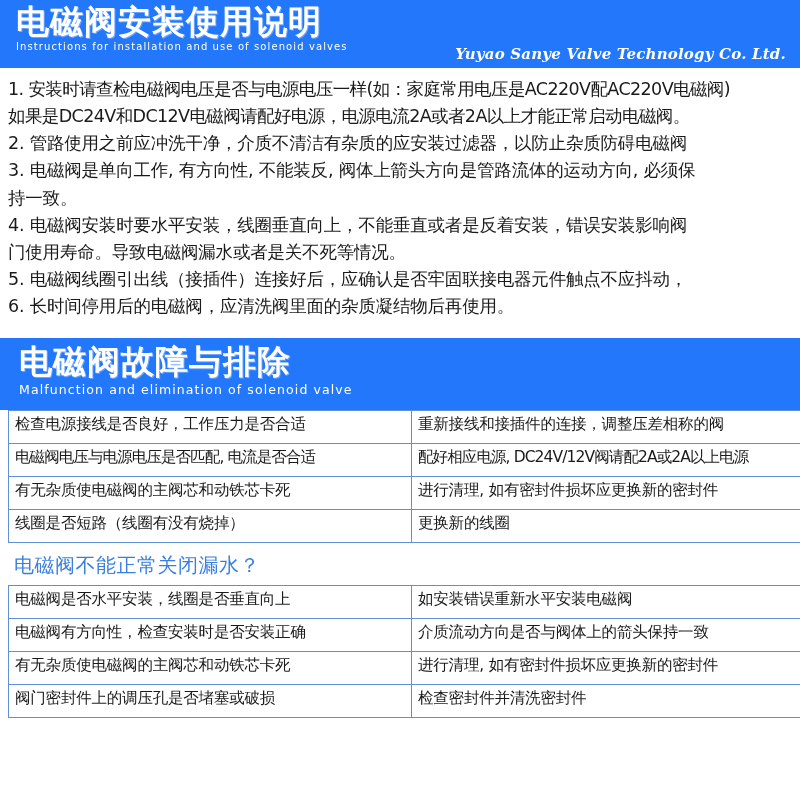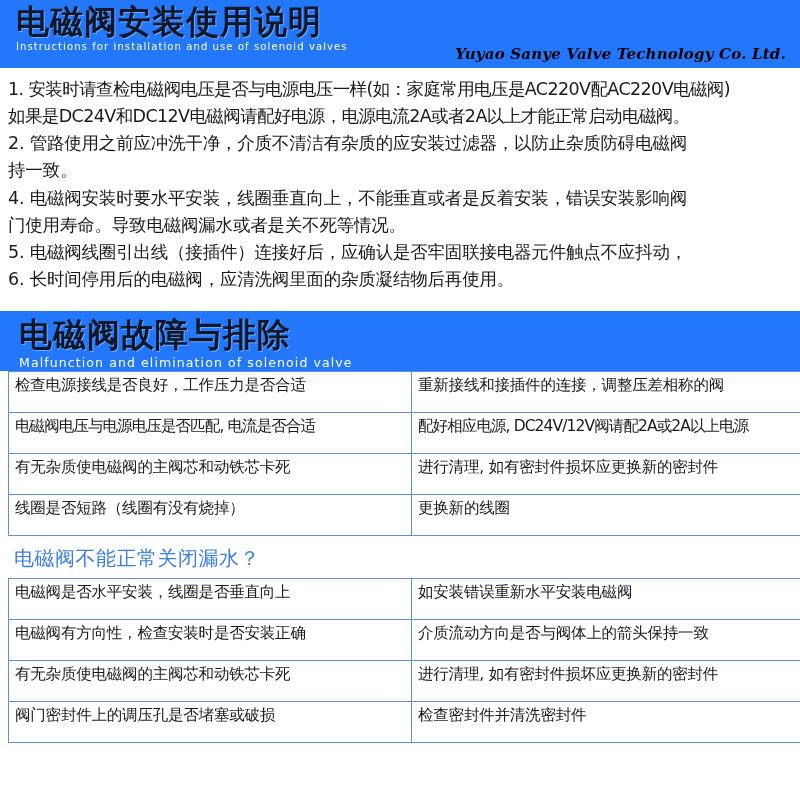--- a/index.html
+++ b/index.html
@@ -17,49 +17,49 @@
 
   
   .banner {
     background: #2277fb;
     width: 800px;
     box-sizing: border-box;
     padding: 3px 0 4px 16px;
     position: relative;
   }
   .banner-main {
-    color: #0f172a;
+    color: #ffffff;
     font-weight: bold;
     letter-spacing: 1px;
     line-height: 1.06;
     text-shadow: 1px 1px 0 rgba(255,255,255,0.35);
   }
   .banner-sub {
     color: #ffffff;
     letter-spacing: 1.1px;
     line-height: 1.05;
     font-family: "DejaVu Sans", "Liberation Sans", sans-serif;
   }
   .banner-company {
     position: absolute;
     right: 14px;
     bottom: 5px;
-    color: #000000;
+    color: #ffffff;
     font-style: italic;
     font-weight: bold;
     font-size: 15px;
     font-family: "DejaVu Serif", "Liberation Serif", serif;
     letter-spacing: 0.2px;
   }
 
   #banner-1 { height: 68px; }
   #banner-1 .banner-main { font-size: 33px; padding-top: 2px; }
   #banner-1 .banner-sub { font-size: 10px; padding-top: 2px; }
 
-  #banner-2 { height: 60px; margin-top: 18px; padding-left: 19px; }
+  #banner-2 { height: 72px; margin-top: 18px; padding-left: 19px; }
   #banner-2 .banner-main { font-size: 33px; padding-top: 4px; }
   #banner-2 .banner-sub { font-size: 12.5px; padding-top: 3px; }
 
   
   #instructions {
     padding: 8px 8px 0 8px;
   }
   .instr-line {
     font-size: 17.5px;
     color: #1a1a1a;
@@ -81,21 +81,21 @@
   }
   table.qa-table {
     width: 782px;
     border-collapse: collapse;
     table-layout: fixed;
   }
   table.qa-table td {
     border: 1px solid #5f8fd6;
     font-size: 15.5px;
     color: #1a1a1a;
-    padding: 3px 6px 16px 6px;
+    padding: 3px 6px 8px 6px;
     height: 21px;
     vertical-align: middle;
     letter-spacing: -0.2px;
     white-space: nowrap;
     overflow: hidden;
   }
   table.qa-table td.col-q { width: 390px; }
   table.qa-table td.col-a { width: 392px; }
   table.qa-table td.narrow { letter-spacing: -0.9px; }
 </style>
@@ -105,20 +105,21 @@
 <div class="banner" id="banner-1">
   <div class="banner-main">电磁阀安装使用说明</div>
   <div class="banner-sub">Instructions for installation and use of solenoid valves</div>
   <div class="banner-company">Yuyao Sanye Valve Technology Co. Ltd.</div>
 </div>
 
 <div id="instructions">
   <div class="instr-line tight">1. 安装时请查检电磁阀电压是否与电源电压一样(如：家庭常用电压是AC220V配AC220V电磁阀)</div>
   <div class="instr-line tight">如果是DC24V和DC12V电磁阀请配好电源，电源电流2A或者2A以上才能正常启动电磁阀。</div>
   <div class="instr-line">2. 管路使用之前应冲洗干净，介质不清洁有杂质的应安装过滤器，以防止杂质防碍电磁阀</div>
+  <div class="instr-line">3. 电磁阀是单向工作, 有方向性, 不能装反, 阀体上箭头方向是管路流体的运动方向, 必须保</div>
   <div class="instr-line">持一致。</div>
   <div class="instr-line">4. 电磁阀安装时要水平安装，线圈垂直向上，不能垂直或者是反着安装，错误安装影响阀</div>
   <div class="instr-line">门使用寿命。导致电磁阀漏水或者是关不死等情况。</div>
   <div class="instr-line">5. 电磁阀线圈引出线（接插件）连接好后，应确认是否牢固联接电器元件触点不应抖动，</div>
   <div class="instr-line">6. 长时间停用后的电磁阀，应清洗阀里面的杂质凝结物后再使用。</div>
 </div>
 
 <div class="banner" id="banner-2">
   <div class="banner-main">电磁阀故障与排除</div>
   <div class="banner-sub">Malfunction and elimination of solenoid valve</div>

